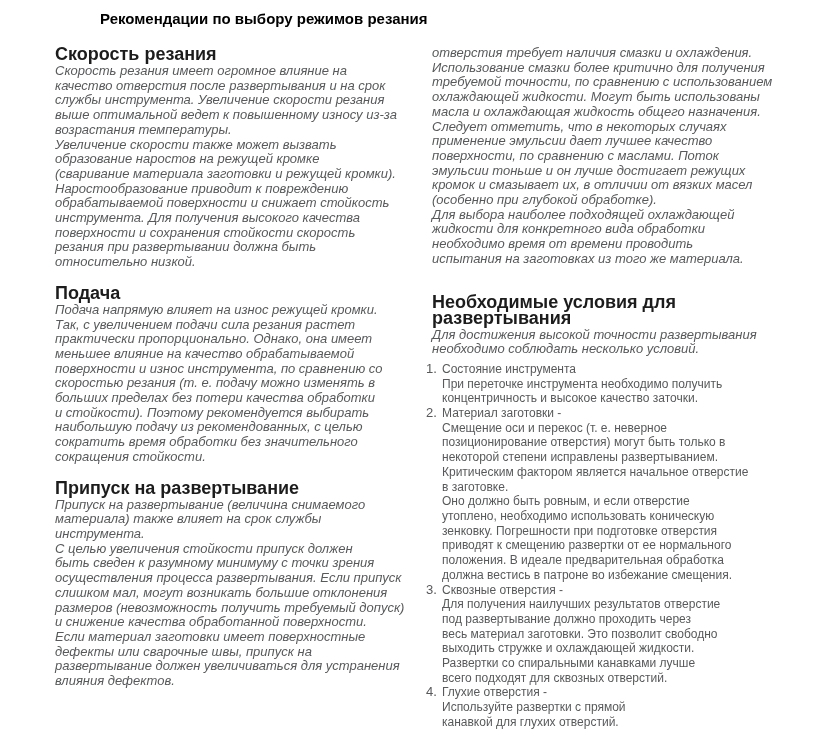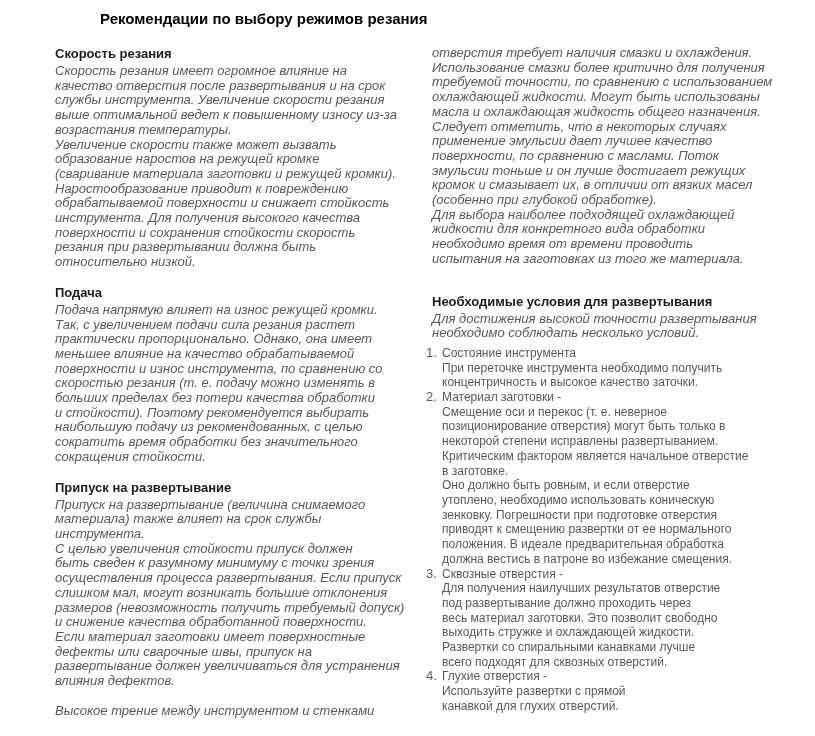--- a/index.html
+++ b/index.html
@@ -13,21 +13,21 @@
     font-size:15px;font-weight:bold;color:#000000;line-height:18px;
   }
   .columns{
     display:flex;align-items:flex-start;
     padding:18px 0 0 55px;gap:21px;
   }
   .col-left{width:356px;flex:none;}
   .col-right{width:382px;flex:none;}
   .sec{margin:0 0 15px 0;}
   .h{
-    font-size:13px;font-weight:bold;color:#1c1c1c;
+    font-size:18px;font-weight:bold;color:#1c1c1c;
     line-height:16px;margin:0 0 2px 0;
   }
   .b{
     font-size:13px;line-height:14.7px;color:#58595b;
     white-space:pre-line;margin:0;font-style:italic;
   }
   .conditions{margin-top:27px;}
   .list{
     list-style:none;margin:5px 0 0 -6px;padding:0;
   }
@@ -90,21 +90,20 @@
 осуществления процесса развертывания. Если припуск
 слишком мал, могут возникать большие отклонения
 размеров (невозможность получить требуемый допуск)
 и снижение качества обработанной поверхности.
 Если материал заготовки имеет поверхностные
 дефекты или сварочные швы, припуск на
 развертывание должен увеличиваться для устранения
 влияния дефектов.</p>
       </section>
       <section class="sec">
-        <p class="b">Высокое трение между инструментом и стенками</p>
       </section>
     </div>
 
     <div class="col col-right">
       <p class="b">отверстия требует наличия смазки и охлаждения.
 Использование смазки более критично для получения
 требуемой точности, по сравнению с использованием
 охлаждающей жидкости. Могут быть использованы
 масла и охлаждающая жидкость общего назначения.
 Следует отметить, что в некоторых случаях

